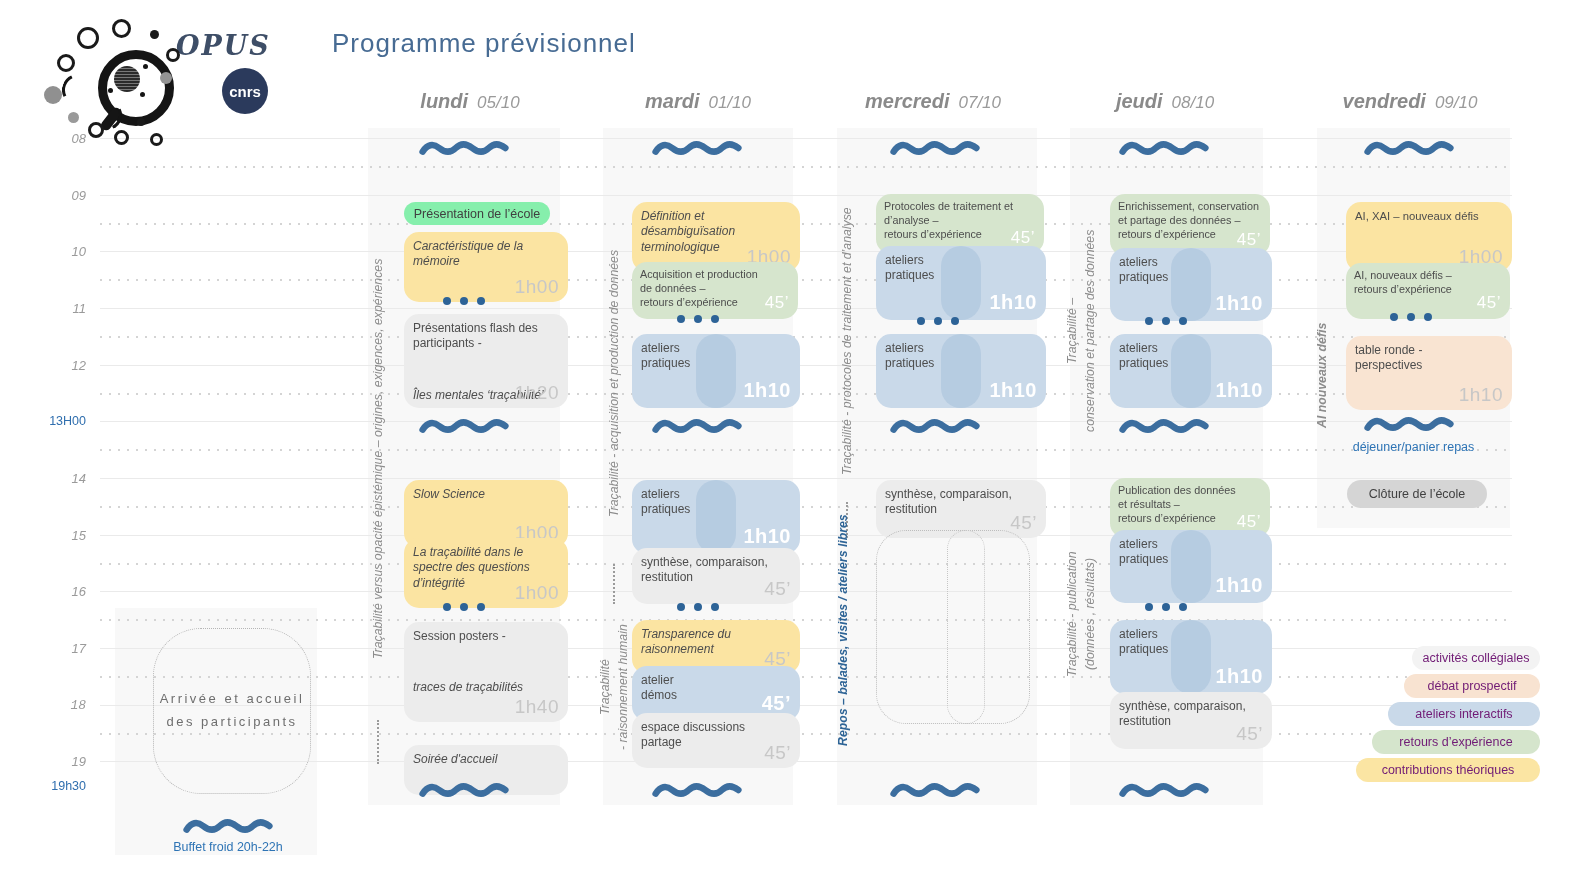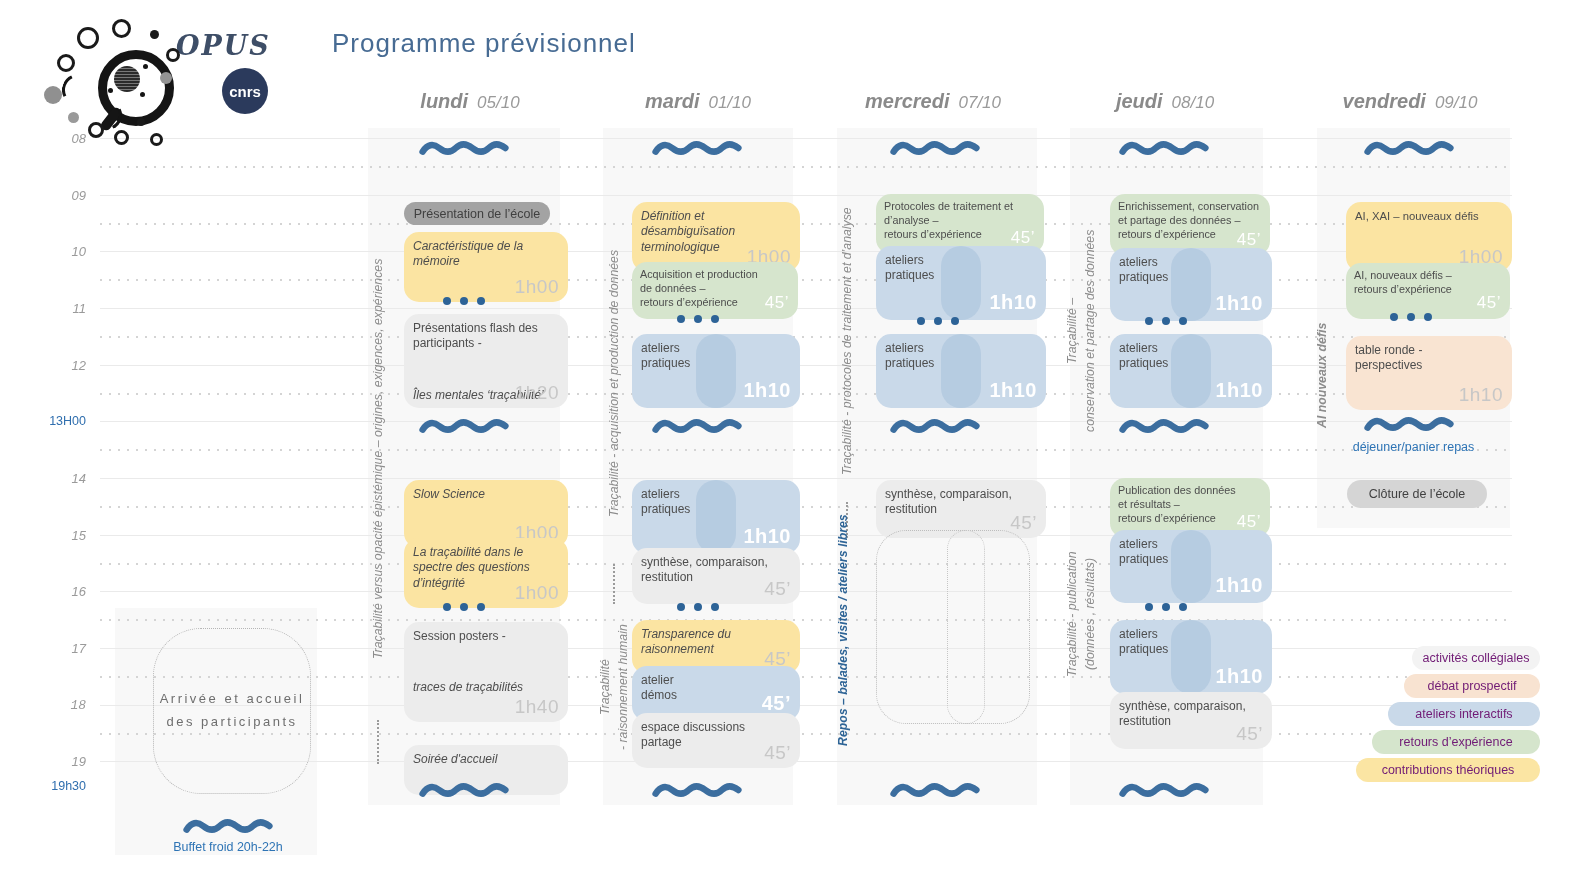--- a/index.html
+++ b/index.html
@@ -42,21 +42,21 @@
   .green{background:#d6e5cd;font-size:10.8px;padding:6px 8px 4px;}
   .green .dur{color:#ffffff;font-size:17px;bottom:5px;}
   .blue{background:#c9d9e9;}
   .blue .dur{color:#ffffff;font-weight:bold;font-size:20px;bottom:4px;}
   .grayb{background:#ececec;}
   .peach{background:#f9e4d2;}
   .fs115{font-size:11.3px;}
   .capsule{position:absolute;top:0;bottom:0;left:50%;width:40px;transform:translateX(-50%);
            background:#b6cce1;border-radius:20px;z-index:1;}
 
-  .pill{position:absolute;background:#a3a3a3;border-radius:14px;display:flex;align-items:center;
+  .pill{position:absolute;background:#86efac;border-radius:14px;display:flex;align-items:center;
         justify-content:center;font-size:12.5px;color:#404040;text-align:center;z-index:2;}
 
   
   .vlabel{position:absolute;writing-mode:vertical-rl;transform:rotate(180deg);font-style:italic;
           color:#8c8c8c;font-size:12.3px;line-height:1.45;text-align:center;white-space:pre-line;z-index:2;}
   .vlabel.bluev{color:#2e6496;font-weight:bold;}
   .vlabel.boldv{font-weight:bold;}
   .vtail{position:absolute;width:0;border-left:2px dotted #9b9b9b;z-index:2;}
 
   

